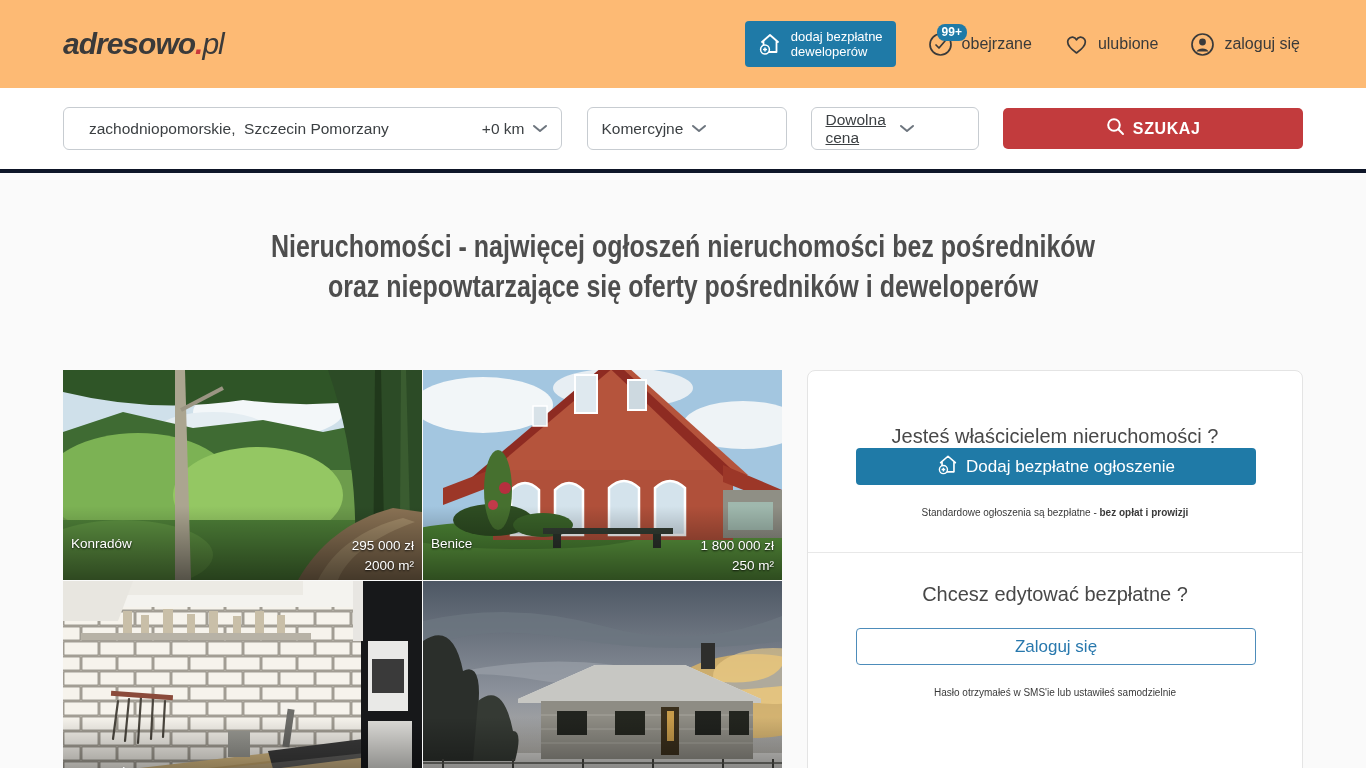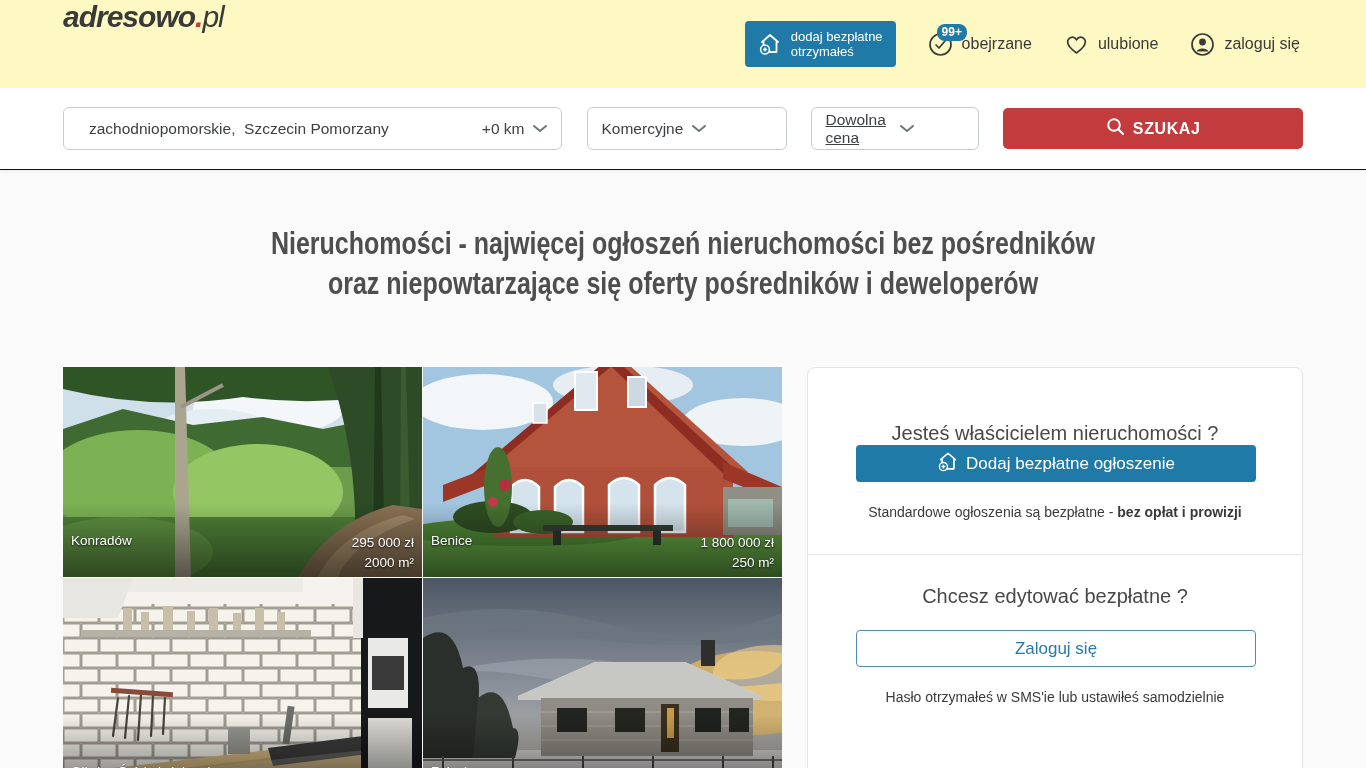--- a/index.html
+++ b/index.html
@@ -1,20 +1,20 @@
 <!DOCTYPE html>
 <html lang="pl"><head>
 <meta charset="utf-8">
 <style>
   * { margin:0; padding:0; box-sizing:border-box; }
   html,body { width:1366px; height:768px; overflow:hidden; background:#fff;
     font-family:"Liberation Sans", sans-serif; color:#3c4043; }
 
   
-  .topbar { height:88px; display:flex; padding:0 66px 0 63px; background:#fef9c3;gap:20px; }
+  .topbar { height:88px; display:flex; align-items:center; padding:0 66px 0 63px; background:#fdba74;gap:20px; }
   .logo { font-style:italic; font-size:30px; letter-spacing:-1px; cursor:pointer; }
   .logo .b1 { font-weight:bold; color:#3a3a3a; }
   .logo .dot { font-weight:bold; color:#c9393b; }
   .logo .b2 { font-weight:400; color:#3a3a3a; }
   .topbar-right { margin-left:auto; display:flex; align-items:center; gap:32px; }
   .btn-add-top { background:#1f7aa7; color:#fff; border:none; border-radius:4px;
     display:flex; align-items:center; gap:9px; padding:8px 13px; font-size:13px;
     line-height:15px; text-align:left; cursor:pointer; font-family:inherit; }
   .top-item { display:flex; align-items:center; gap:9px; font-size:16px; color:#3a3a3a; cursor:pointer; }
   .icon-wrap { position:relative; display:inline-flex; }
@@ -32,21 +32,21 @@
   .f-category { width:200px; margin-left:1px; }
   .f-category span { flex:1; white-space:nowrap; overflow:hidden; }
   .f-price { width:168px; }
   .f-price span { flex:1;text-decoration:underline; }
   .chev { flex:none; margin-left:8px; }
   .btn-search { width:300px; height:41px; background:#c23b3d; border:none; border-radius:5px;
     color:#fff; font-size:16px; font-weight:bold; letter-spacing:0.6px; display:flex;
     align-items:center; justify-content:center; gap:8px; cursor:pointer; font-family:inherit; }
 
   
-  .main { height:599px; background:#fafafa; border-top:1px solid #0f172a; }
+  .main { height:599px; background:#fafafa; border-top:4px solid #0f172a; }
   .hero { text-align:center; padding-top:53px; }
   .hero .line { display:block; font-size:30.5px; line-height:40px; color:#4e4e4e;
     transform:scaleX(0.82); transform-origin:center; white-space:nowrap; }
   .content { display:flex; margin-top:64px; padding:0 63px; }
 
   
   .grid { width:719px; display:grid; grid-template-columns:359px 359px; grid-auto-rows:210px; gap:1px; }
   .card { position:relative; overflow:hidden; cursor:pointer; background:#3b82f6; }
   .card svg.photo { position:absolute; inset:0; display:block; }
   .shade { position:absolute; left:0; right:0; bottom:0; height:74px;
@@ -62,21 +62,21 @@
   .side-sec { padding:0 48px; text-align:center; }
   .sec-owner { padding-top:54px; padding-bottom:34px; }
   .sec-edit { padding-top:30px; }
   .side-title { font-size:20px; color:#484848; font-weight:400; }
   .btn-add-side { width:400px; height:37px; background:#1f7aa7; border:none;
     border-radius:4px; color:#fff; font-size:17px; display:flex; align-items:center;
     justify-content:center; gap:7px; cursor:pointer; font-family:inherit; }
   .btn-login { margin-top:22px; width:400px; height:37px; background:#fff;
     border:1px solid #4d8cba; border-radius:4px; color:#2878ad; font-size:17px;
     display:flex; align-items:center; justify-content:center; cursor:pointer; font-family:inherit; }
-  .side-note { margin-top:22px; font-size:14px; color:#3a3a3a; }
+  .side-note { margin-top:22px; font-size:10px; color:#3a3a3a; }
   .side-note b { font-weight:bold; }
   .divider { border:none; border-top:1px solid #e8e8e8; margin:0; }
 </style>
 </head>
 <body>
 
 <header class="topbar">
   <div class="logo">
     <span class="b1">adresowo</span><span class="dot">.</span><span class="b2">pl</span>
   </div>
@@ -84,21 +84,21 @@
     <button class="btn-add-top">
       <span class="icon-wrap">
         <svg width="24" height="22" viewBox="0 0 24 22">
             <path d="M4 9 L12 2 L20 9 M5.5 8 V19 H18.5 V8" fill="none" stroke="#fff" stroke-width="1.8" stroke-linecap="round" stroke-linejoin="round"></path>
             <circle cx="7" cy="16.5" r="4.4" fill="#1f7aa7" stroke="#fff" stroke-width="1.5"></circle>
             <path d="M7 14.5 V18.5 M5 16.5 H9" stroke="#fff" stroke-width="1.5"></path>
           </svg>
       </span>
       <span>
         <span>dodaj bezpłatne</span><br>
-        <span>otrzymałeś</span>
+        <span>deweloperów</span>
       </span>
     </button>
     <div class="top-item">
       <span class="icon-wrap">
         <svg width="25" height="25" viewBox="0 0 25 25">
             <circle cx="12.5" cy="12.5" r="10.5" fill="none" stroke="#3a3a3a" stroke-width="1.7"></circle>
             <path d="M8 13 l3 3 l6 -7" fill="none" stroke="#3a3a3a" stroke-width="1.7" stroke-linecap="round" stroke-linejoin="round"></path>
           </svg>
         <span class="badge">99+</span>
       </span>

